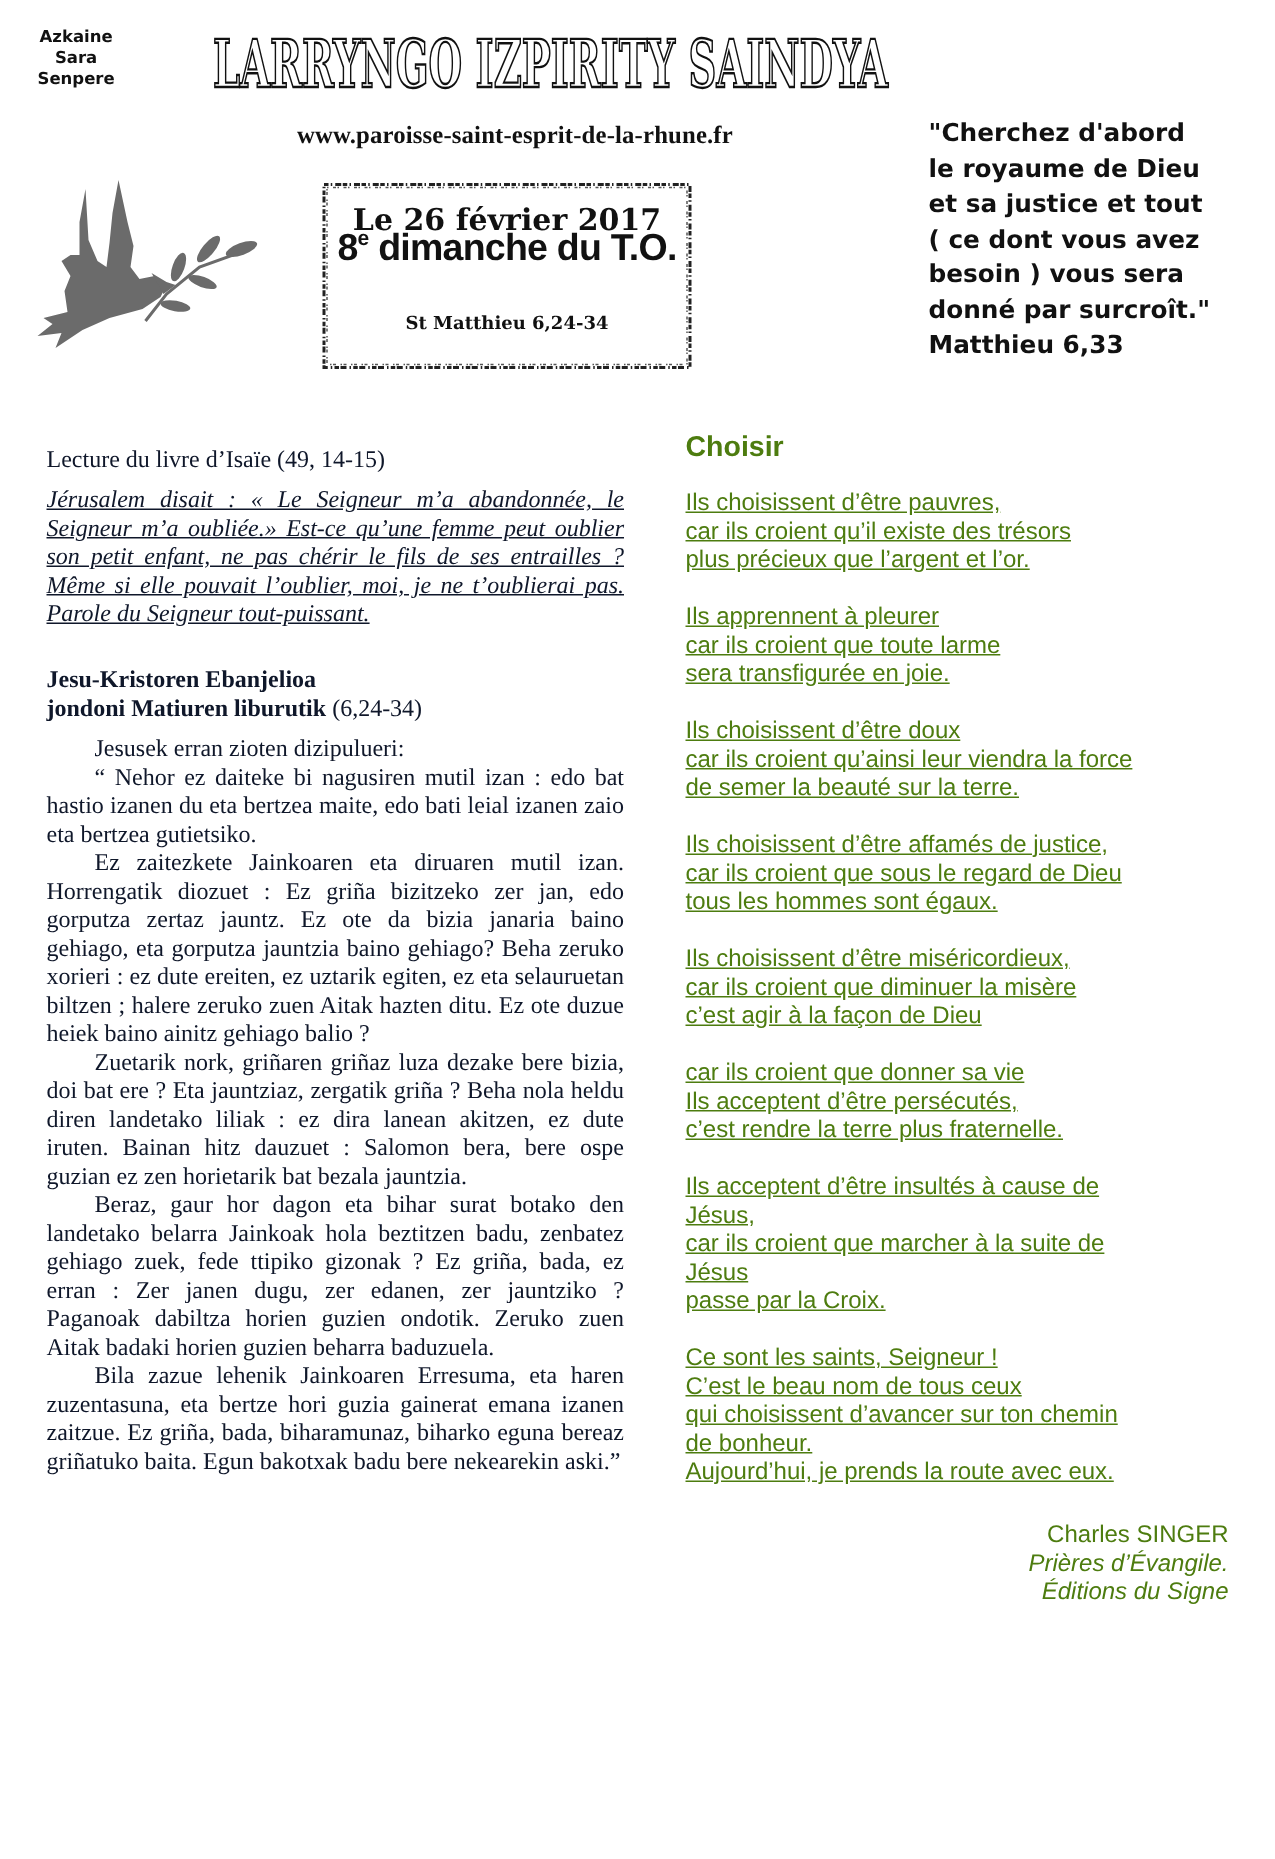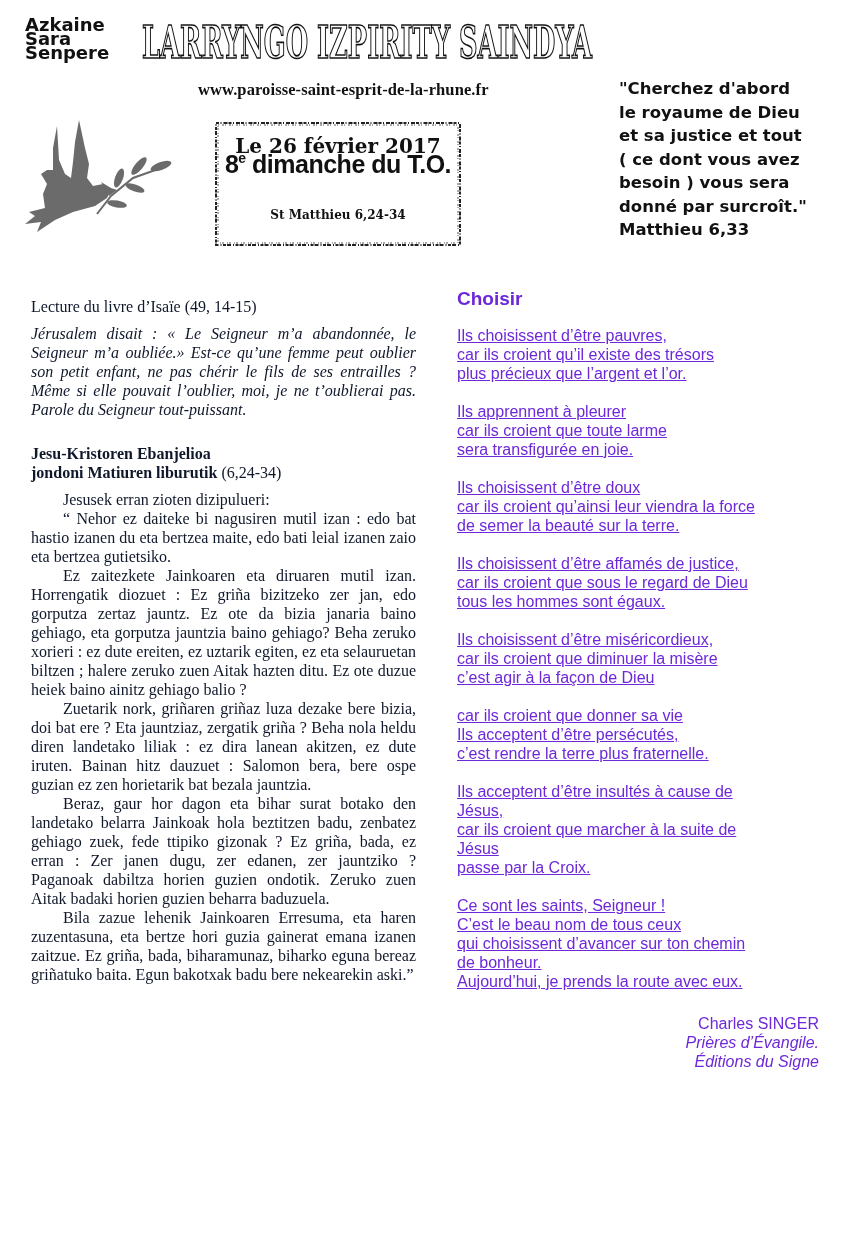--- a/index.html
+++ b/index.html
@@ -1,19 +1,19 @@
 <!DOCTYPE html>
 <html><head>
   <meta charset="utf-8">
   <style>
     * { margin: 0; padding: 0; box-sizing: border-box; }
     html, body { width: 850px; height: 1239px; background: #ffffff; color: #111; overflow: hidden; }
     body { position: relative; font-family: "Liberation Serif", serif; }
 
-    .towns { position: absolute; left: 25px; top: 18px; font-family: "DejaVu Sans", sans-serif; font-weight: bold; font-size: 18px; line-height: 14px; color: #111; }
+    .towns { position: absolute; left: 25px; top: 18px; font-family: "DejaVu Sans", sans-serif; font-weight: bold; font-size: 11px; line-height: 14px; color: #111; text-align: center; }
     .towns div { white-space: nowrap; }
 
     .masthead { position: absolute; left: 140px; top: 18px; width: 455px; height: 46px; }
     .masthead svg { width: 100%; height: 100%; }
 
     .website { position: absolute; left: 198px; top: 80px; font-family: "Liberation Serif", serif; font-weight: bold; font-size: 16.5px; color: #111; letter-spacing: 0.1px; }
 
     .dove { position: absolute; left: 15px; top: 112px; width: 160px; height: 130px; }
 
     .frame { position: absolute; left: 213px; top: 120px; width: 250px; height: 128px; }
@@ -23,29 +23,29 @@
     .frame .sunday { top: 30px; font-family: Liberation Sans, sans-serif; font-size: 25px; letter-spacing: -0.5px; }
     .frame .sunday sup { font-size: 14px; vertical-align: 10px; }
     .frame .gospel-ref { top: 88px; font-size: 12px; }
 
     .quote { position: absolute; left: 619px; top: 77px; width: 230px; font-family: "DejaVu Sans", sans-serif; font-weight: bold; font-size: 16.5px; line-height: 23.5px; color: #111; }
     .quote div { white-space: nowrap; }
 
     
     .left { position: absolute; left: 31px; top: 297px; width: 385px; font-family: "Liberation Serif", serif; font-size: 16px; line-height: 19px; color: #0f172a; }
     .reading-title { margin-bottom: 8px; }
-    .reading-text { font-style: italic; text-align: justify; text-align-last: left; }
+    .reading-text { font-style: italic; text-align: justify; text-align-last: left; text-decoration: underline; }
     .gospel-title { margin-top: 25px; font-weight: bold; }
     .gospel-title .ref { font-weight: normal; }
     .gospel-body { margin-top: 8px; }
     .gospel-body p { text-align: justify; text-indent: 32px; }
     .gospel-body p.intro { text-indent: 32px; }
 
     
-    .right { position: absolute; left: 457px; top: 289px; width: 380px; font-family: "Liberation Sans", sans-serif; font-size: 16px; line-height: 19px; color: #6d28d9; }
+    .right { position: absolute; left: 457px; top: 289px; width: 380px; font-family: "Liberation Sans", sans-serif; font-size: 16px; line-height: 19px; color: #4d7c0f; }
     .poem-title { font-weight: bold; font-size: 19px; margin-bottom: 18px; }
     .stanza { margin-bottom: 19px; text-decoration: underline; }
     .stanza div { white-space: nowrap; }
     .signature { text-align: right; padding-right: 18px; margin-top: 23px; }
     .signature .author { font-style: normal; }
     .signature .book, .signature .publisher { font-style: italic; }
   </style>
 </head>
 <body>
 

